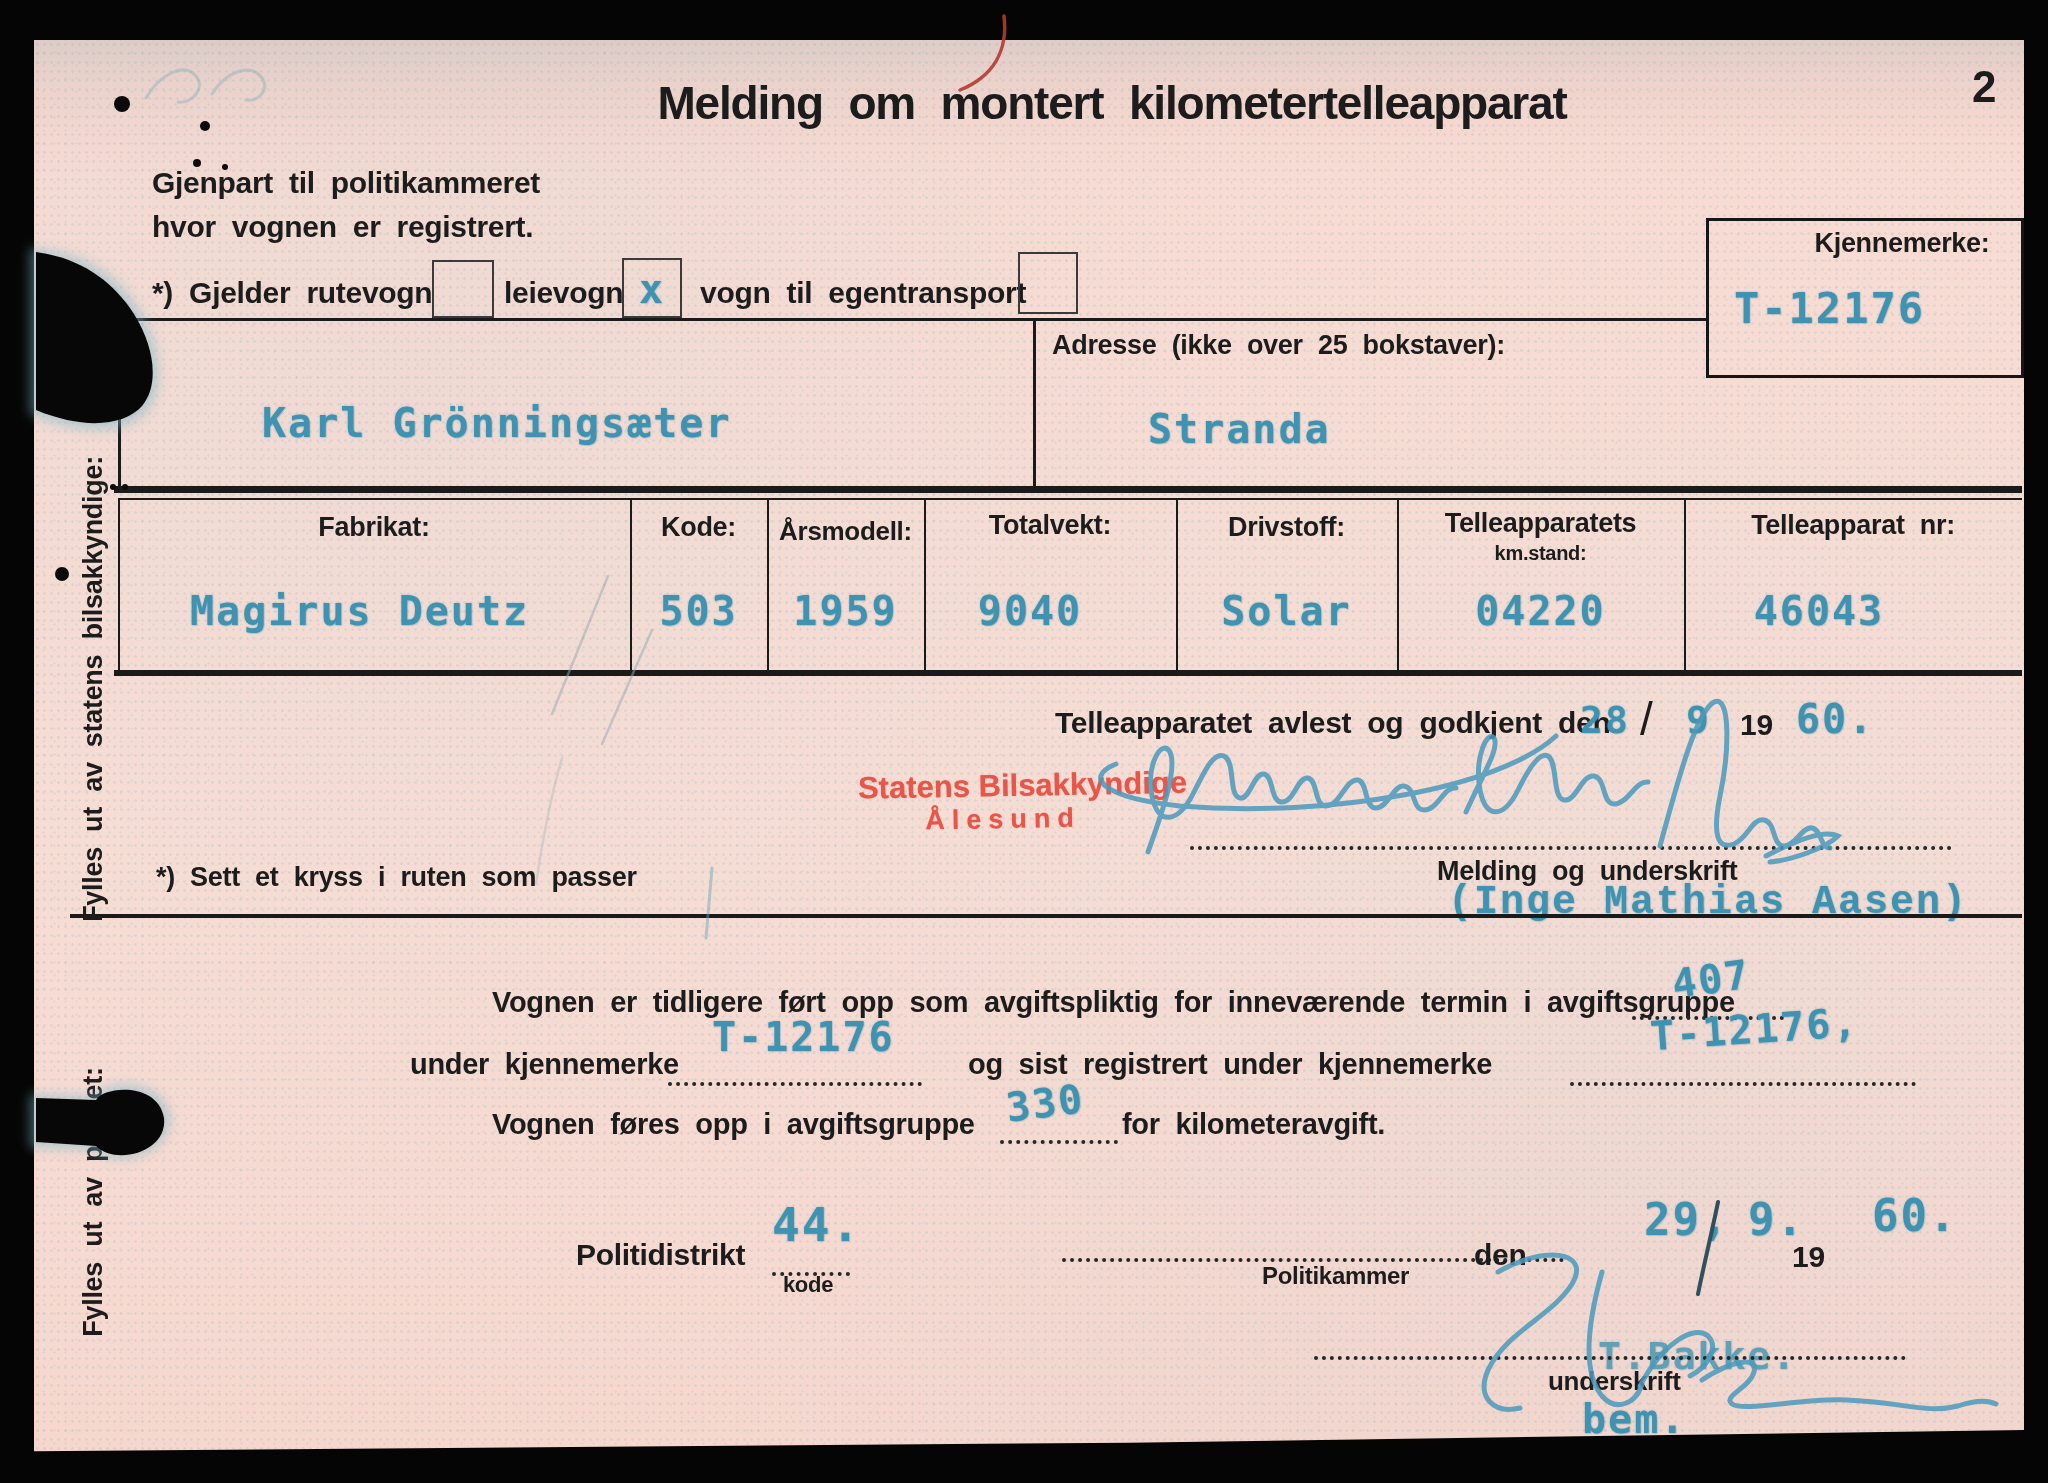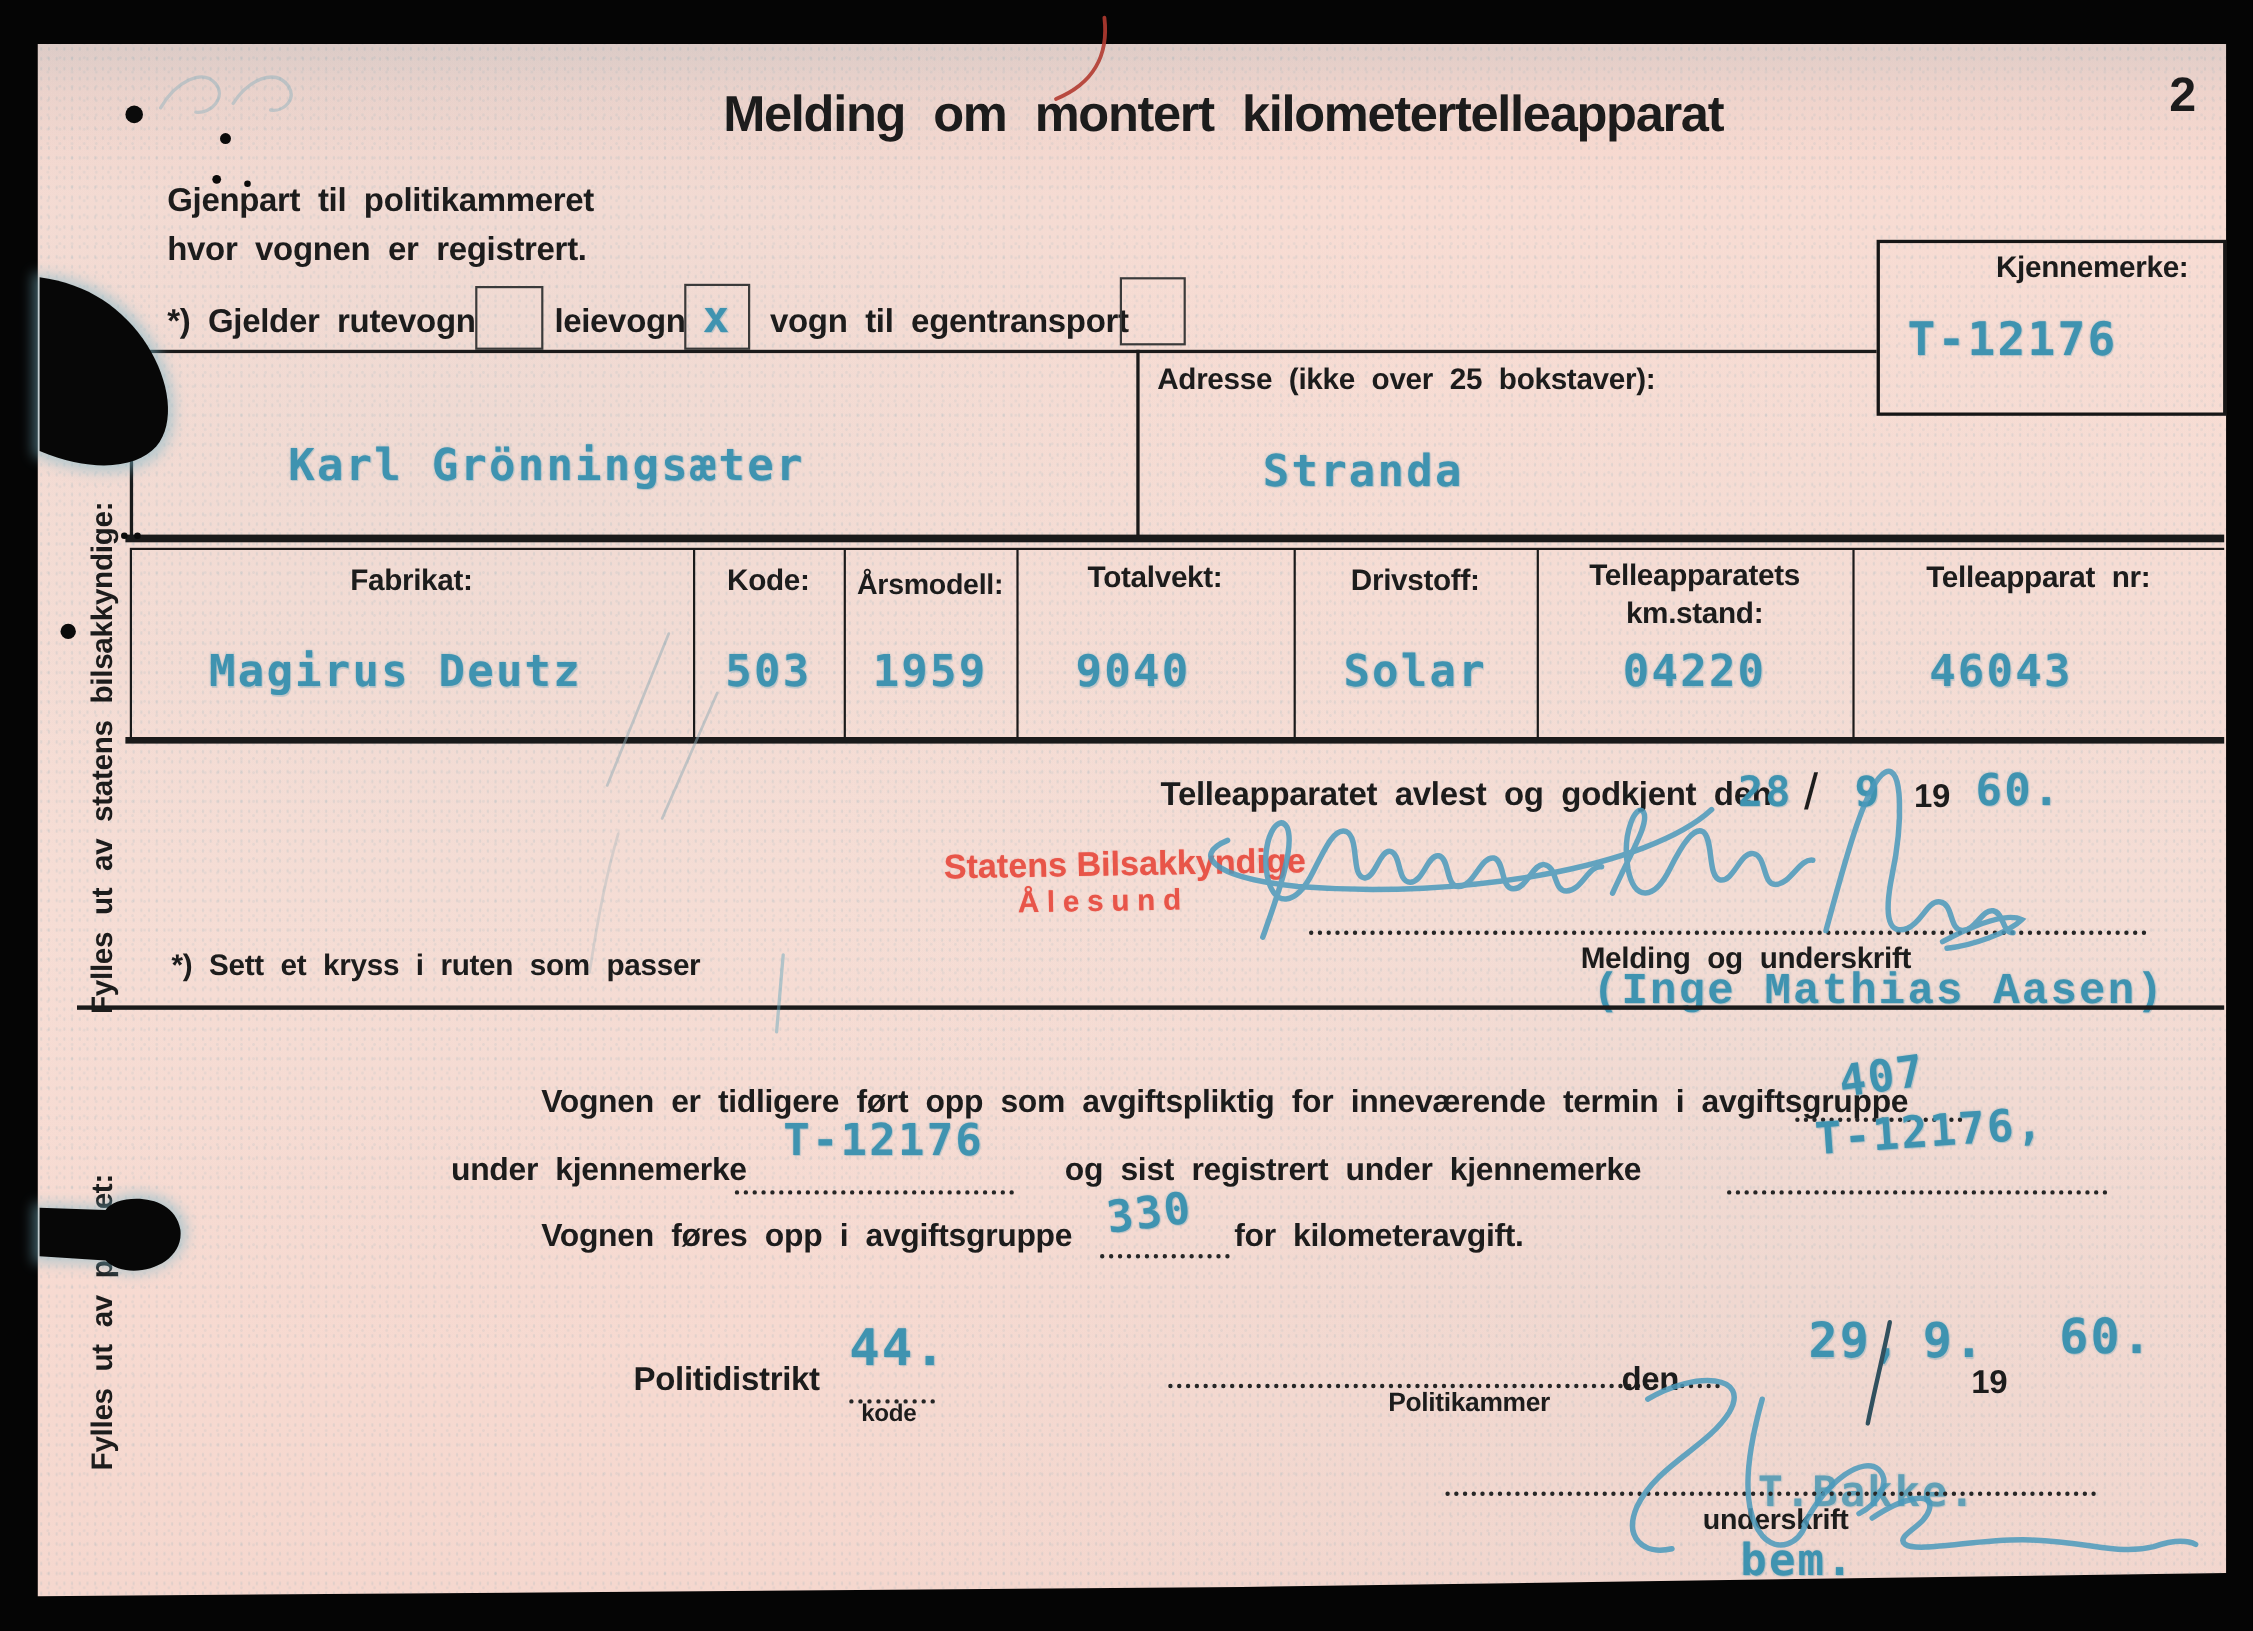--- a/index.html
+++ b/index.html
@@ -75,21 +75,21 @@
     <div class="abs vline" style="left:1176px;top:500px;width:2px;height:170px;"></div>
     <div class="abs vline" style="left:1397px;top:500px;width:2px;height:170px;"></div>
     <div class="abs vline" style="left:1684px;top:500px;width:2px;height:170px;"></div>
 
     <div class="abs printed center" style="left:118px;top:512px;width:512px;font-size:27px;">Fabrikat:</div>
     <div class="abs printed center" style="left:630px;top:512px;width:137px;font-size:27px;">Kode:</div>
     <div class="abs printed center" style="left:767px;top:516px;width:157px;font-size:26px;">Årsmodell:</div>
     <div class="abs printed center" style="left:924px;top:510px;width:252px;font-size:27px;">Totalvekt:</div>
     <div class="abs printed center" style="left:1176px;top:512px;width:221px;font-size:27px;">Drivstoff:</div>
     <div class="abs printed center" style="left:1397px;top:508px;width:287px;font-size:27px;">Telleapparatets</div>
-    <div class="abs printed center" style="left:1397px;top:542px;width:287px;font-size:27px;">km.stand:</div>
+    <div class="abs printed center" style="left:1397px;top:542px;width:287px;font-size:20px;">km.stand:</div>
     <div class="abs printed center" style="left:1684px;top:510px;width:338px;font-size:27px;">Telleapparat nr:</div>
 
     <div class="abs typed" style="left:190px;top:588px;font-size:40px;">Magirus Deutz</div>
     <div class="abs typed center" style="left:630px;top:588px;width:137px;font-size:40px;">503</div>
     <div class="abs typed center" style="left:767px;top:588px;width:157px;font-size:40px;">1959</div>
     <div class="abs typed center" style="left:924px;top:588px;width:212px;font-size:40px;">9040</div>
     <div class="abs typed center" style="left:1176px;top:588px;width:221px;font-size:40px;">Solar</div>
     <div class="abs typed center" style="left:1397px;top:588px;width:287px;font-size:40px;">04220</div>
     <div class="abs typed center" style="left:1684px;top:588px;width:270px;font-size:40px;">46043</div>
 

